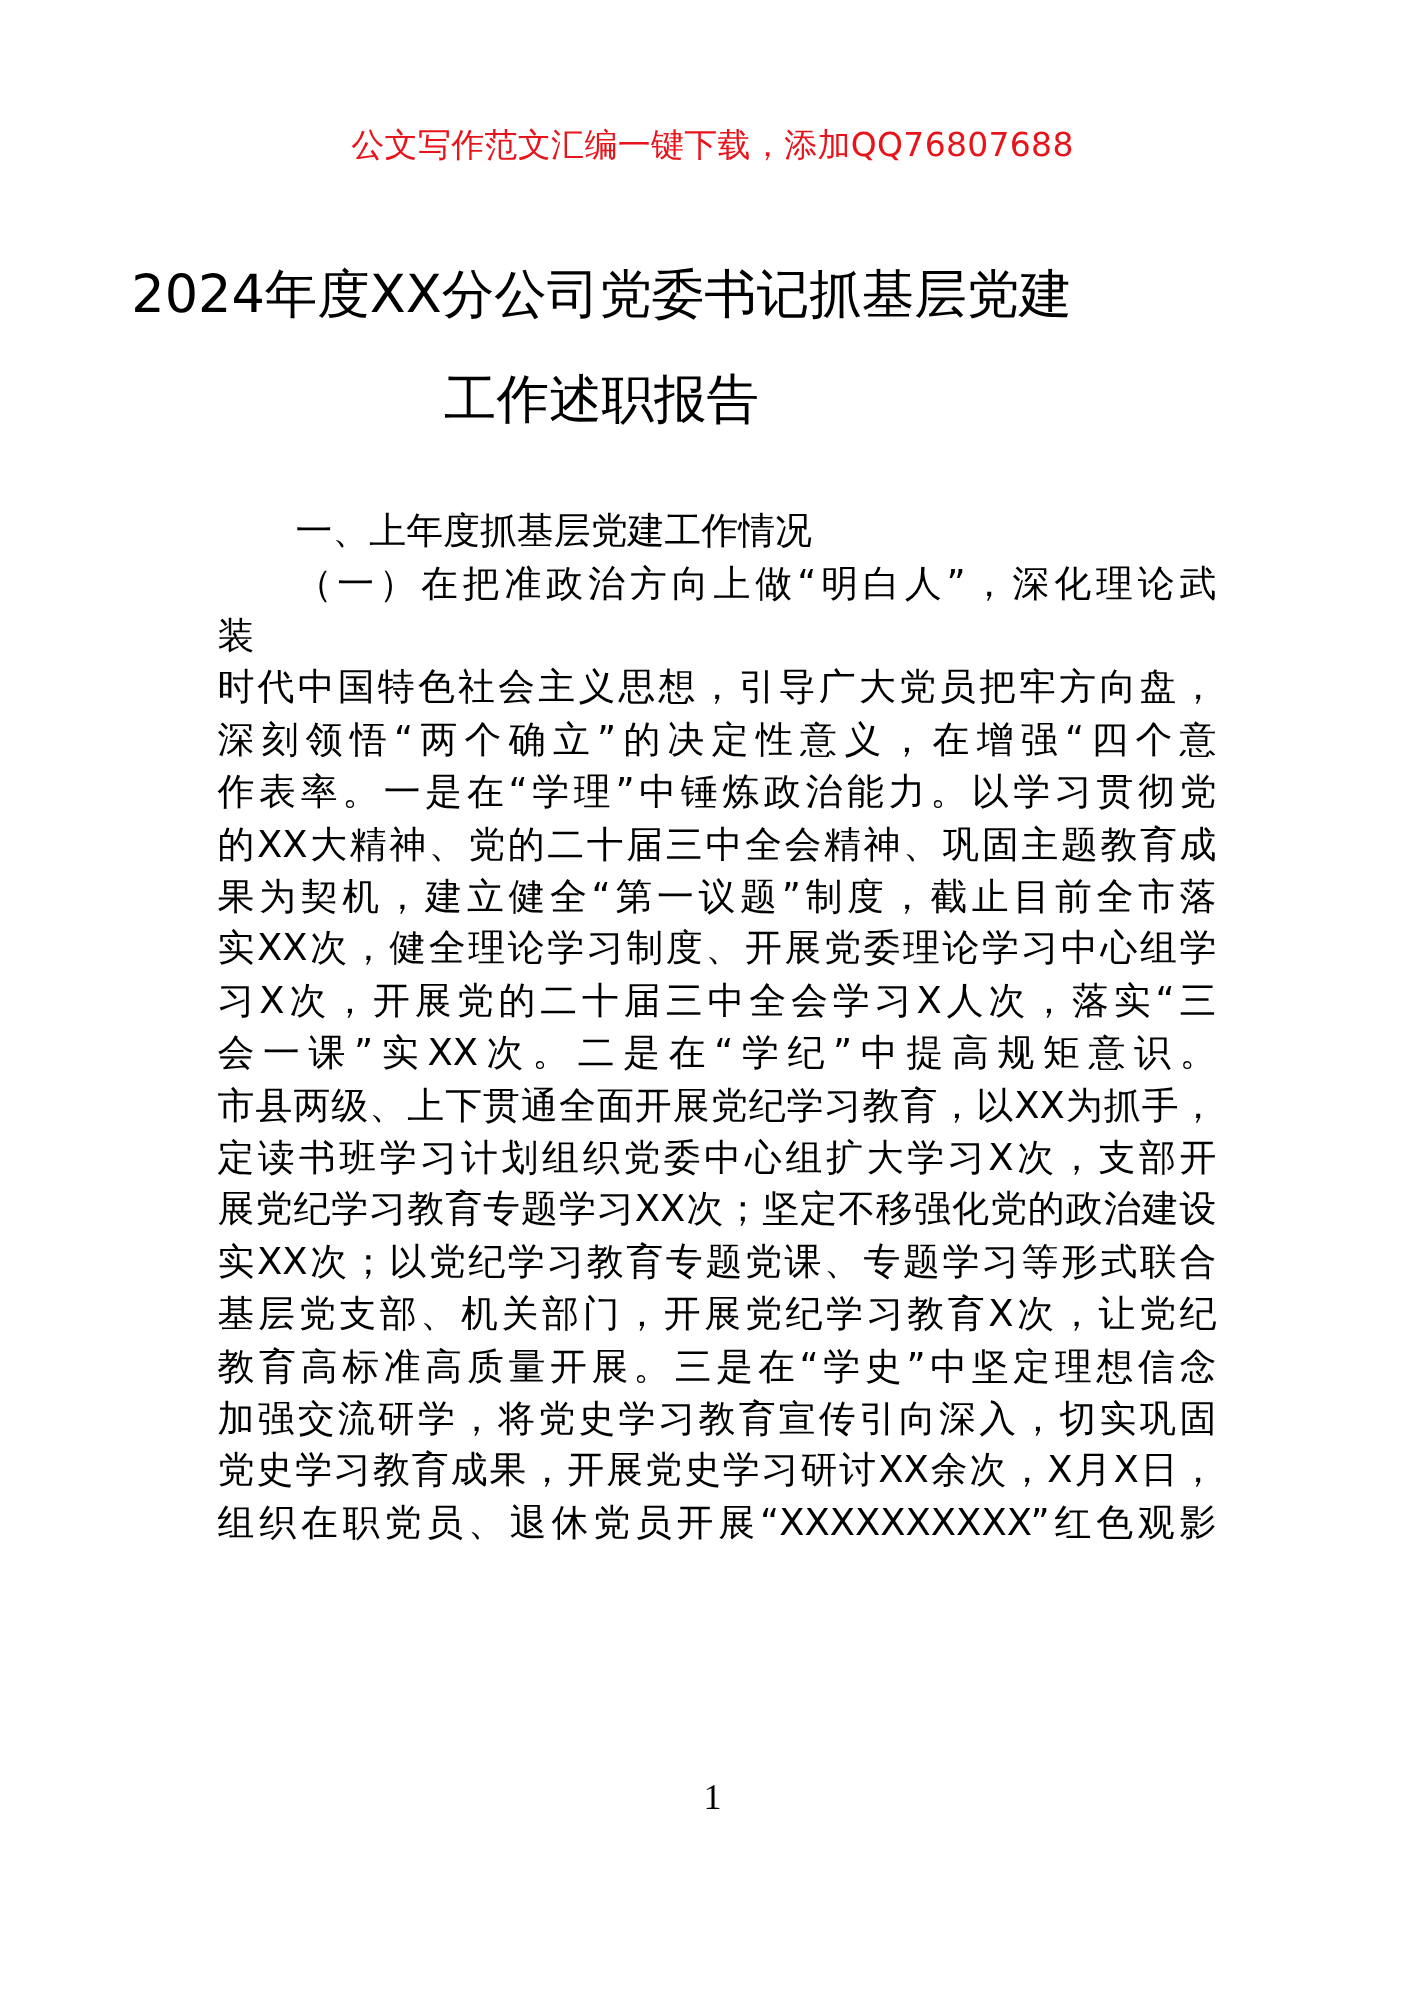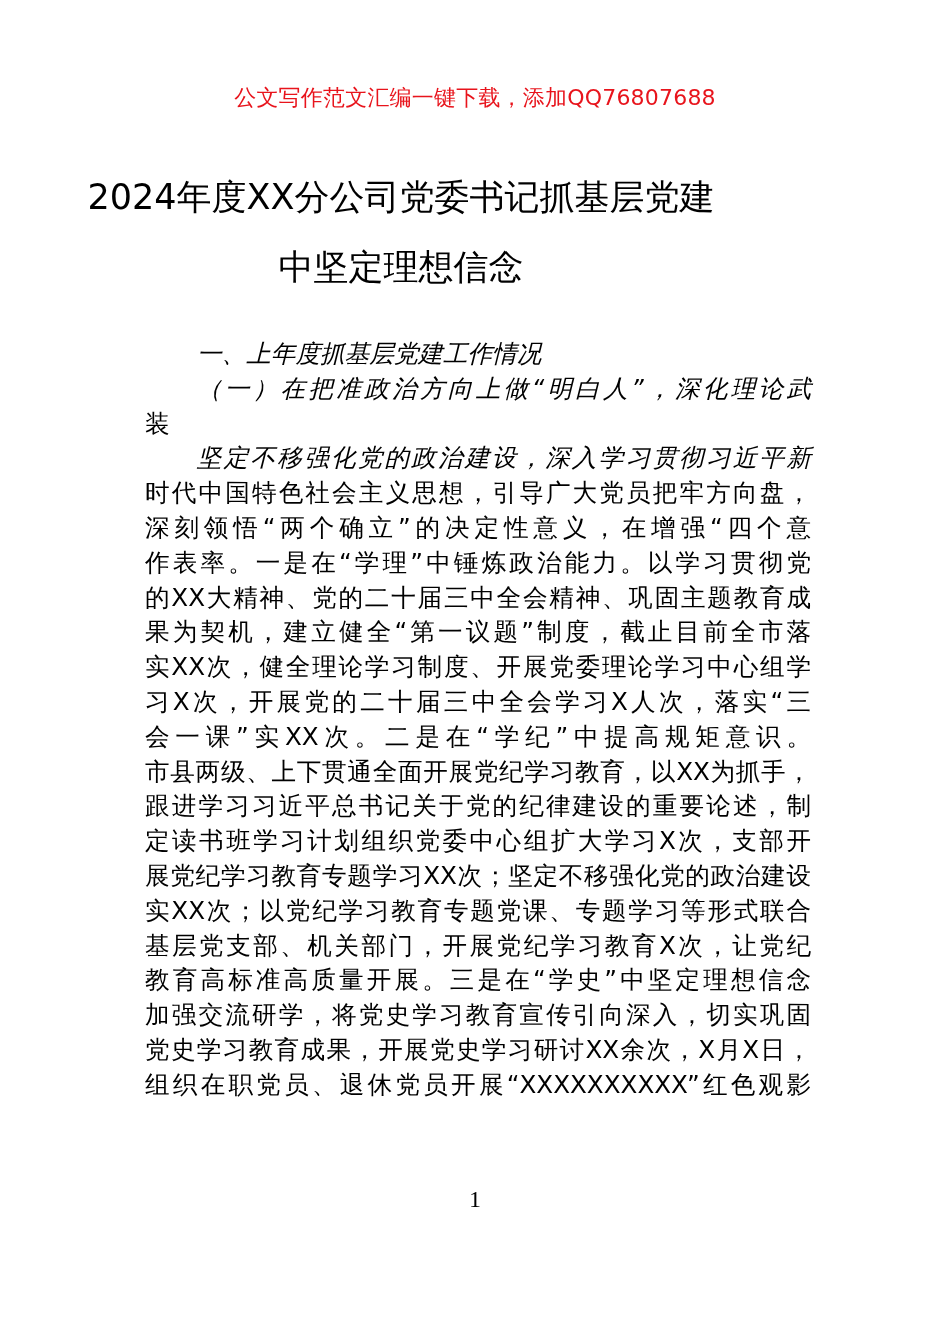--- a/index.html
+++ b/index.html
@@ -8,52 +8,50 @@
   .page { position: absolute; left: 0; top: 0; width: 950px; height: 1344px; background: #fff; }
   .watermark { position: absolute; top: 84px; left: 0; width: 950px; text-align: center;
                font-size: 22px; color: #e8141c; letter-spacing: 0.2px; line-height: 28px; }
   .title { position: absolute; left: 0; width: 802px; text-align: center;
            font-family: "DejaVu Sans", "Liberation Sans", sans-serif; font-size: 35px; line-height: 44px; color: #000; }
   .title1 { top: 175px; }
   .title2 { top: 245px; }
   .body { position: absolute; left: 145px; top: 337px; width: 666px; }
   .line { height: 34.8px; line-height: 34.8px; font-size: 24.6px; white-space: nowrap;
           text-align: justify; text-align-last: justify; }
-  .line.indent { padding-left: 52px; font-style: italic; }
+  .line.indent { padding-left: 52px; }
   .line.last { text-align-last: left; }
   .pagenum { position: absolute; top: 1186px; left: 0; width: 950px; text-align: center;
              font-family: "Liberation Serif", "DejaVu Serif", serif; font-size: 24px; }
 </style>
 </head>
 <body>
 
 <div class="page">
 
   <div class="watermark">公文写作范文汇编一键下载，添加QQ76807688</div>
 
   <div class="title title1">2024年度XX分公司党委书记抓基层党建</div>
-  <div class="title title2">中坚定理想信念</div>
+  <div class="title title2">工作述职报告</div>
 
   <div class="body">
     <div class="line indent last">一、上年度抓基层党建工作情况</div>
     <div class="line indent">（一）在把准政治方向上做“明白人”，深化理论武</div>
     <div class="line last">装</div>
 
     <div>
-      <div class="line indent">坚定不移强化党的政治建设，深入学习贯彻习近平新</div>
       <div class="line">时代中国特色社会主义思想，引导广大党员把牢方向盘，</div>
       <div class="line">深刻领悟“两个确立”的决定性意义，在增强“四个意</div>
       <div class="line">作表率。一是在“学理”中锤炼政治能力。以学习贯彻党</div>
       <div class="line">的XX大精神、党的二十届三中全会精神、巩固主题教育成</div>
       <div class="line">果为契机，建立健全“第一议题”制度，截止目前全市落</div>
       <div class="line">实XX次，健全理论学习制度、开展党委理论学习中心组学</div>
       <div class="line">习X次，开展党的二十届三中全会学习X人次，落实“三</div>
       <div class="line">会一课”实XX次。二是在“学纪”中提高规矩意识。</div>
       <div class="line">市县两级、上下贯通全面开展党纪学习教育，以XX为抓手，</div>
-      <div class="line">跟进学习习近平总书记关于党的纪律建设的重要论述，制</div>
       <div class="line">定读书班学习计划组织党委中心组扩大学习X次，支部开</div>
       <div class="line">展党纪学习教育专题学习XX次；坚定不移强化党的政治建设</div>
       <div class="line">实XX次；以党纪学习教育专题党课、专题学习等形式联合</div>
       <div class="line">基层党支部、机关部门，开展党纪学习教育X次，让党纪</div>
       <div class="line">教育高标准高质量开展。三是在“学史”中坚定理想信念</div>
       <div class="line">加强交流研学，将党史学习教育宣传引向深入，切实巩固</div>
       <div class="line">党史学习教育成果，开展党史学习研讨XX余次，X月X日，</div>
       <div class="line">组织在职党员、退休党员开展“XXXXXXXXXX”红色观影</div>
     </div>
   </div>

